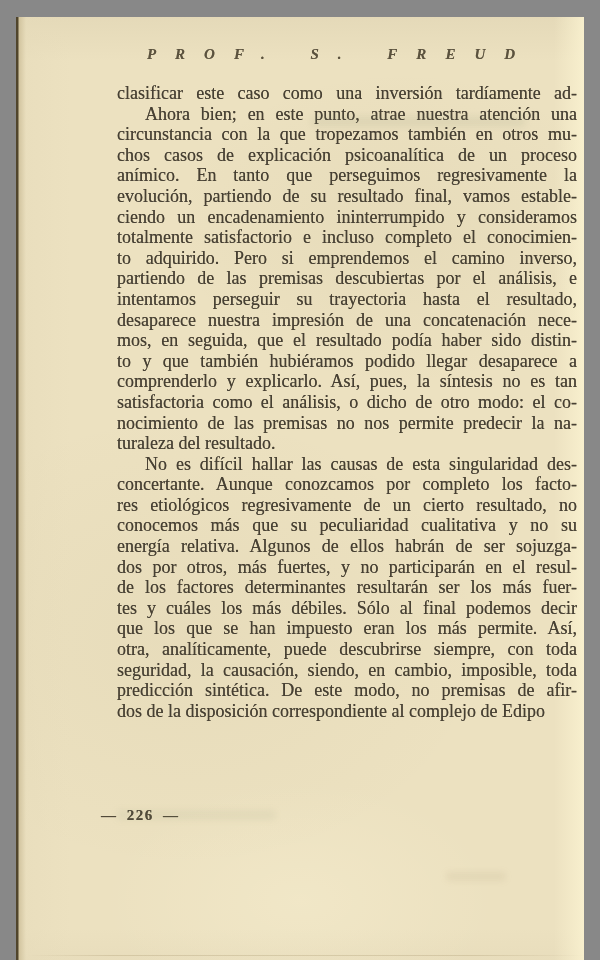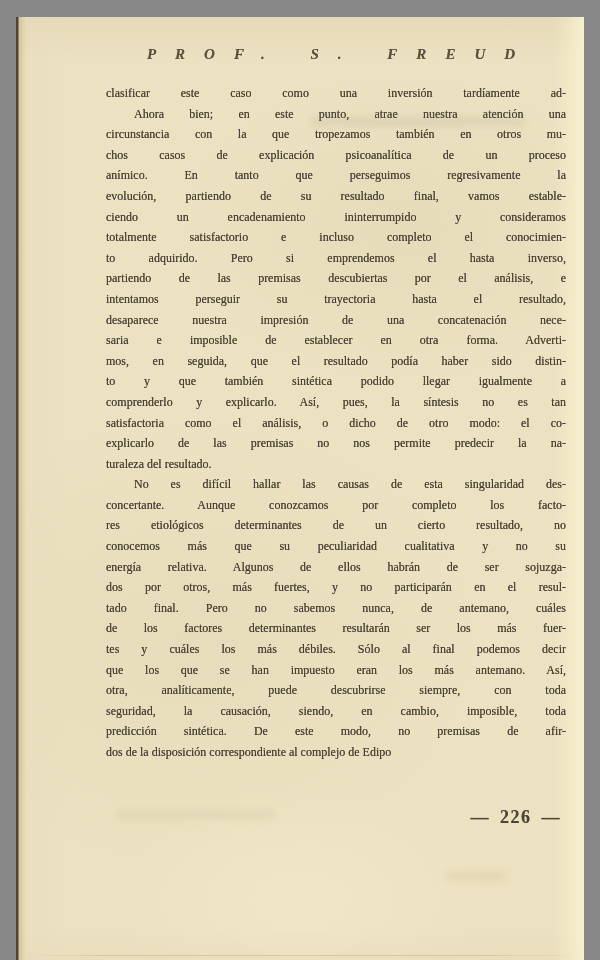--- a/index.html
+++ b/index.html
@@ -36,44 +36,44 @@
     letter-spacing: 19px;
     word-spacing: 4px;
     text-indent: 19px;
     white-space: nowrap;
     color: #5b523e;
     text-shadow: 0 0 0.6px rgba(91,82,62,0.55);
   }
   .text-block {
     position: absolute;
     top: 66px;
-    left: 90px;
+    left: 101px;
     width: 460px;
-    font-size: 12px;
+    font-size: 18px;
     line-height: 20.6px;
     color: #474033;
     text-shadow: 0 0 0.5px rgba(71,64,51,0.75);
   }
   .text-line {
     text-align: justify;
     text-align-last: justify;
   }
   .text-line.para-end {
     text-align-last: left;
   }
   .text-line.indent {
     text-indent: 28px;
   }
   .page-number {
     position: absolute;
     top: 790px;
     left: 85px;
     width: 460px;
-    text-align: right;
-    font-size: 18px;
+    text-align: left;
+    font-size: 15px;
     font-weight: bold;
     letter-spacing: 1.5px;
     word-spacing: 4px;
     color: #4d4636;
     text-shadow: 0 0 0.5px rgba(77,70,54,0.6);
   }
   .ghost {
     position: absolute;
     background: rgba(138,146,115,0.12);
     filter: blur(3px);
@@ -100,41 +100,39 @@
 
   <div class="text-block">
       <div class="text-line">clasificar este caso como una inversión tardíamente ad-</div>
       <div class="text-line indent">Ahora bien; en este punto, atrae nuestra atención una</div>
       <div class="text-line">circunstancia con la que tropezamos también en otros mu-</div>
       <div class="text-line">chos casos de explicación psicoanalítica de un proceso</div>
       <div class="text-line">anímico. En tanto que perseguimos regresivamente la</div>
       <div class="text-line">evolución, partiendo de su resultado final, vamos estable-</div>
       <div class="text-line">ciendo un encadenamiento ininterrumpido y consideramos</div>
       <div class="text-line">totalmente satisfactorio e incluso completo el conocimien-</div>
-      <div class="text-line">to adquirido. Pero si emprendemos el hasta inverso,</div>
+      <div class="text-line">to adquirido. Pero si emprendemos el camino inverso,</div>
       <div class="text-line">partiendo de las premisas descubiertas por el análisis, e</div>
       <div class="text-line">intentamos perseguir su trayectoria hasta el resultado,</div>
       <div class="text-line">desaparece nuestra impresión de una concatenación nece-</div>
-      <div class="text-line">saria e imposible de establecer en otra forma. Adverti-</div>
       <div class="text-line">mos, en seguida, que el resultado podía haber sido distin-</div>
-      <div class="text-line">to y que también sintética podido llegar igualmente a</div>
+      <div class="text-line">to y que también hubiéramos podido llegar desaparece a</div>
       <div class="text-line">comprenderlo y explicarlo. Así, pues, la síntesis no es tan</div>
       <div class="text-line">satisfactoria como el análisis, o dicho de otro modo: el co-</div>
-      <div class="text-line">explicarlo de las premisas no nos permite predecir la na-</div>
+      <div class="text-line">nocimiento de las premisas no nos permite predecir la na-</div>
       <div class="text-line para-end">turaleza del resultado.</div>
       <div class="text-line indent">No es difícil hallar las causas de esta singularidad des-</div>
       <div class="text-line">concertante. Aunque conozcamos por completo los facto-</div>
-      <div class="text-line">res etiológicos determinantes de un cierto resultado, no</div>
+      <div class="text-line">res etiológicos regresivamente de un cierto resultado, no</div>
       <div class="text-line">conocemos más que su peculiaridad cualitativa y no su</div>
       <div class="text-line">energía relativa. Algunos de ellos habrán de ser sojuzga-</div>
       <div class="text-line">dos por otros, más fuertes, y no participarán en el resul-</div>
-      <div class="text-line">tado final. Pero no sabemos nunca, de antemano, cuáles</div>
       <div class="text-line">de los factores determinantes resultarán ser los más fuer-</div>
       <div class="text-line">tes y cuáles los más débiles. Sólo al final podemos decir</div>
-      <div class="text-line">que los que se han impuesto eran los más antemano. Así,</div>
+      <div class="text-line">que los que se han impuesto eran los más permite. Así,</div>
       <div class="text-line">otra, analíticamente, puede descubrirse siempre, con toda</div>
       <div class="text-line">seguridad, la causación, siendo, en cambio, imposible, toda</div>
       <div class="text-line">predicción sintética. De este modo, no premisas de afir-</div>
       <div class="text-line para-end">dos de la disposición correspondiente al complejo de Edipo</div>
     </div>
 
   <div class="page-number">— 226 —</div>
 
   <div class="ghost ghost-a"></div>
   <div class="ghost ghost-b"></div>

